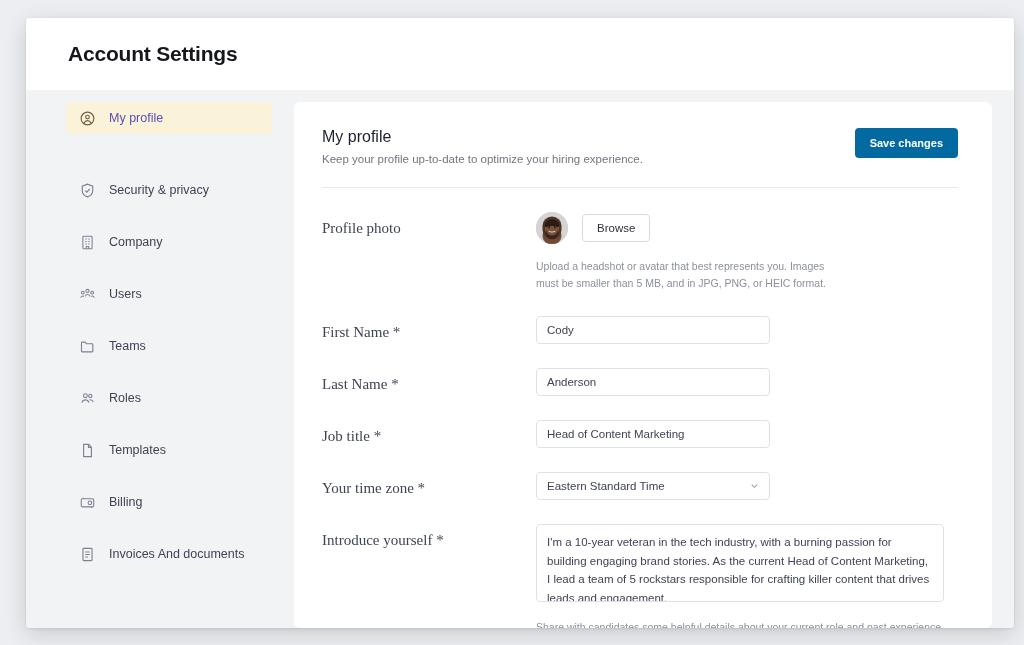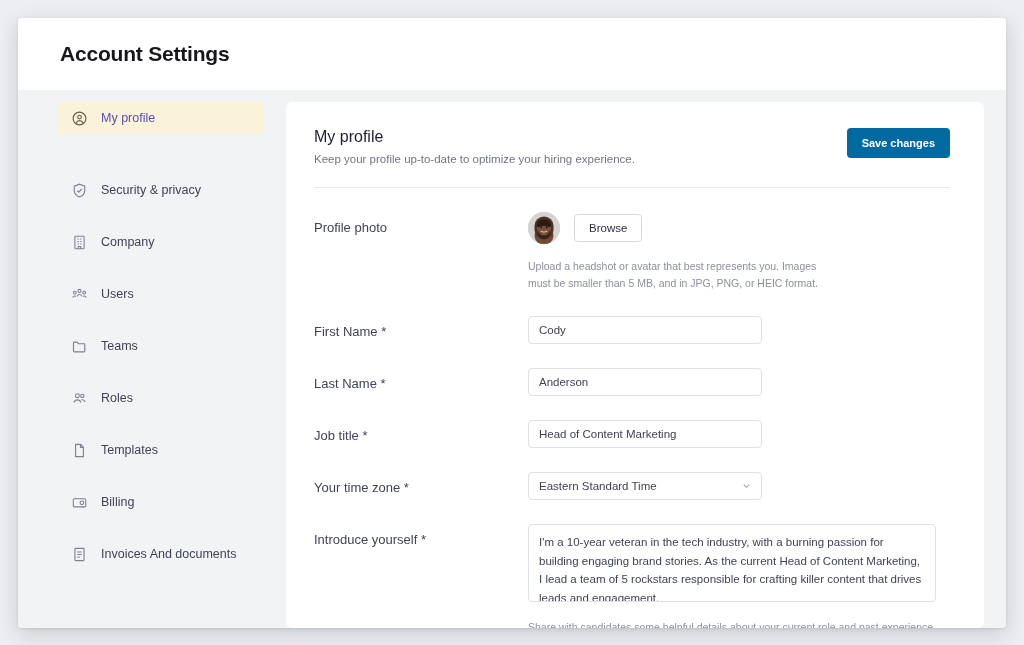--- a/index.html
+++ b/index.html
@@ -8,21 +8,21 @@
     width: 1024px;
     height: 645px;
     overflow: hidden;
     background: #eceef1;
     font-family: "Liberation Sans", sans-serif;
   }
 
   
   .app-card {
     position: absolute;
-    left: 18px;
+    left: 26px;
     top: 18px;
     width: 988px;
     height: 610px;
     background: #ffffff;
     border-radius: 4px;
     box-shadow: 0 6px 22px rgba(18, 22, 33, .16), 0 1px 3px rgba(18,22,33,.10);
     overflow: hidden;
     display: flex;
     flex-direction: column;
   }
@@ -142,23 +142,24 @@
 
   
   .row {
     display: flex;
     align-items: flex-start;
     padding-top: 24px;
   }
   .row-label {
     width: 214px;
     flex: 0 0 214px;
-    font-size: 13px;
+    font-size: 15px;
     color: #3f4454;
     padding-top: 8px;
+    font-family: Liberation Serif, serif;
   }
   .row-field { flex: 1 1 auto; min-width: 0; }
 
   
   .photo-line { display: flex; align-items: center; }
   .avatar {
     width: 32px;
     height: 32px;
     border-radius: 50%;
     flex: 0 0 32px;

